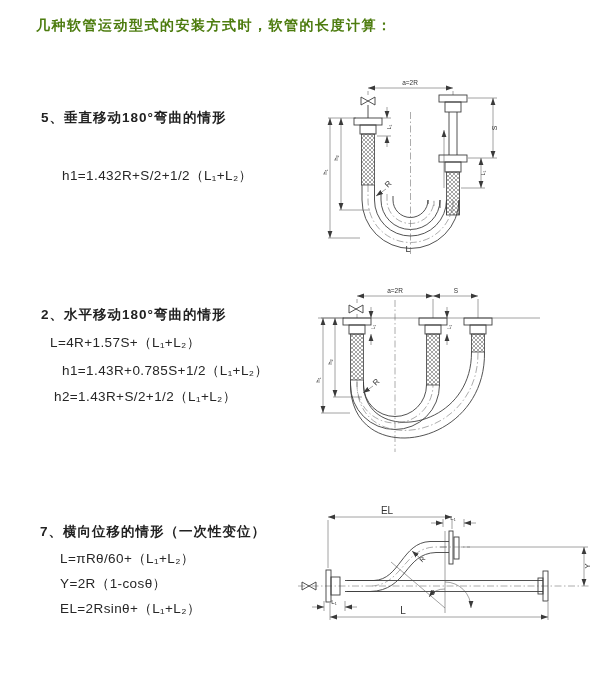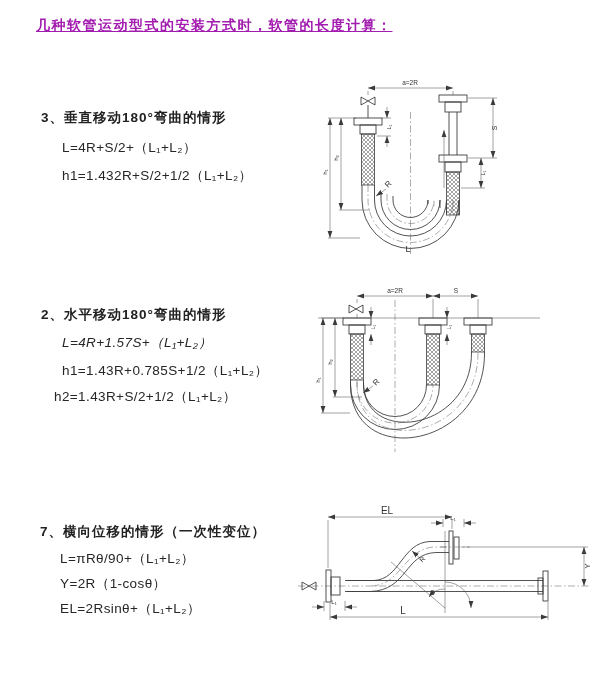--- a/index.html
+++ b/index.html
@@ -1,50 +1,49 @@
 <!DOCTYPE html>
 <html><head>
 <meta charset="utf-8">
 <style>
   html,body{margin:0;padding:0;background:#ffffff;}
   .page{position:relative;width:600px;height:675px;background:#ffffff;overflow:hidden;
         font-family:"Liberation Sans","DejaVu Sans",sans-serif;color:#212121;}
   .txt{position:absolute;white-space:nowrap;}
-  .title{left:36px;top:17px;font-size:14px;font-weight:600;letter-spacing:1.5px;color:#a21caf;text-decoration:underline;}
+  .title{left:36px;top:17px;font-size:14px;font-weight:600;letter-spacing:1.5px;color:#4d7c0f;}
   .heading{font-size:13.5px;font-weight:600;letter-spacing:1px;color:#222;}
   .formula{font-size:13.5px;font-weight:500;letter-spacing:0.4px;color:#262626;}
   #s1h{left:41px;top:109px;} #f1a{left:62px;top:139px;} #f1b{left:62px;top:167px;} #f1c{left:62px;top:193px;}
-  #s2h{left:41px;top:306px;} #f2a{left:62px;top:334px;font-style:italic;} #f2b{left:62px;top:362px;} #f2c{left:54px;top:388px;}
+  #s2h{left:41px;top:306px;} #f2a{left:50px;top:334px;} #f2b{left:62px;top:362px;} #f2c{left:54px;top:388px;}
   #s3h{left:40px;top:523px;} #f3a{left:60px;top:550px;} #f3b{left:60px;top:575px;} #f3c{left:60px;top:600px;}
   svg{position:absolute;overflow:visible;}
   #d1{left:314px;top:74px;}  #d2{left:312px;top:284px;} #d3{left:296px;top:506px;}
   svg text{font-family:"Liberation Sans","DejaVu Sans",sans-serif;fill:#333;}
   .ol{stroke:#3f3f3f;stroke-width:0.9;fill:none;}
   .dim{stroke:#555;stroke-width:0.55;fill:none;}
   .cl{stroke:#666;stroke-width:0.55;fill:none;stroke-dasharray:7 2.5 1.5 2.5;}
   .braid{stroke:#3f3f3f;stroke-width:0.8;}
 </style>
 </head>
 <body>
 
 <div class="page">
 
   <div class="txt title">几种软管运动型式的安装方式时，软管的长度计算：</div>
 
-  <div class="txt heading" id="s1h">3、垂直移动180°弯曲的情形</div>
-  <div class="txt formula" id="f1a">L=4R+S/2+（L₁+L₂）</div>
+  <div class="txt heading" id="s1h">5、垂直移动180°弯曲的情形</div>
   <div class="txt formula" id="f1b">h1=1.432R+S/2+1/2（L₁+L₂）</div>
 
   <div class="txt heading" id="s2h">2、水平移动180°弯曲的情形</div>
   <div class="txt formula" id="f2a">L=4R+1.57S+（L₁+L₂）</div>
   <div class="txt formula" id="f2b">h1=1.43R+0.785S+1/2（L₁+L₂）</div>
   <div class="txt formula" id="f2c">h2=1.43R+S/2+1/2（L₁+L₂）</div>
 
   <div class="txt heading" id="s3h">7、横向位移的情形（一次性变位）</div>
-  <div class="txt formula" id="f3a">L=πRθ/90+（L₁+L₂）</div>
+  <div class="txt formula" id="f3a">L=πRθ/60+（L₁+L₂）</div>
   <div class="txt formula" id="f3b">Y=2R（1-cosθ）</div>
   <div class="txt formula" id="f3c">EL=2Rsinθ+（L₁+L₂）</div>
 
   <svg id="d1" width="286" height="190" viewBox="314 74 286 190">
     <defs>
       <pattern id="bp1" width="4" height="4" patternUnits="userSpaceOnUse">
         <path d="M0,4 L4,0 M0,0 L4,4" stroke="#5a5a5a" stroke-width="0.55"></path>
       </pattern>
       <marker id="ar1" markerWidth="9" markerHeight="8" refX="7" refY="3" orient="auto-start-reverse" markerUnits="userSpaceOnUse">
         <path d="M0,0.6 L7,3 L0,5.4 Z" fill="#3a3a3a"></path>

